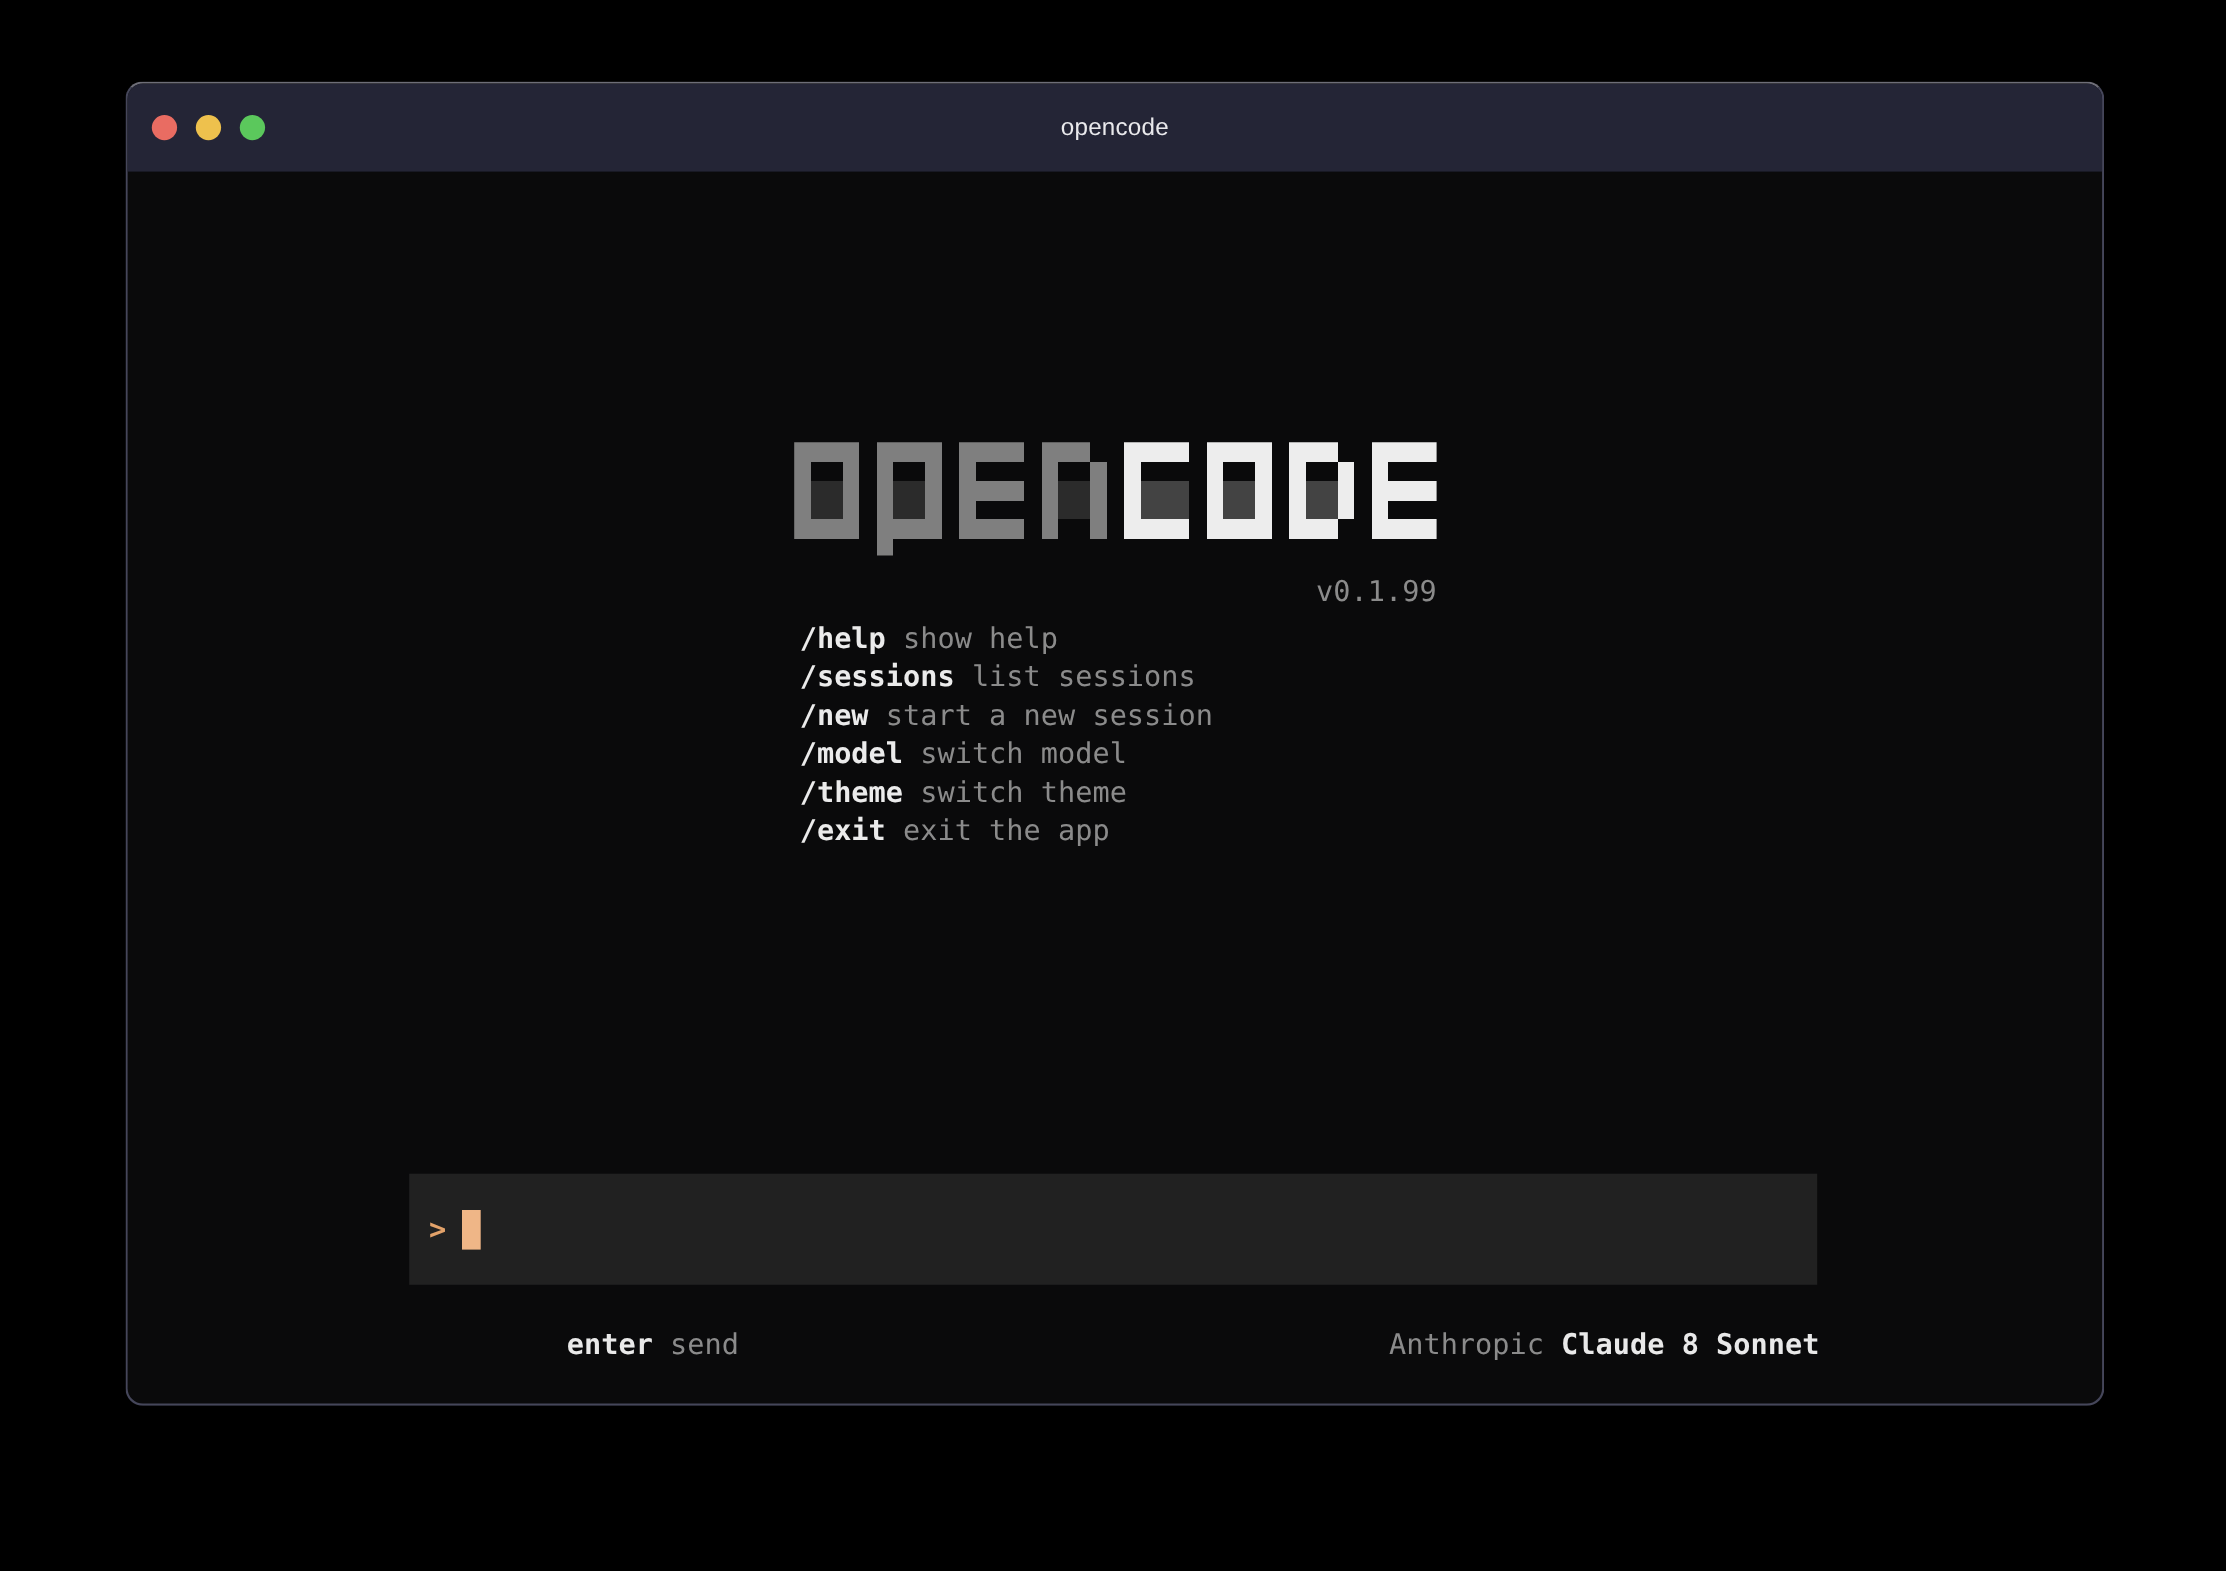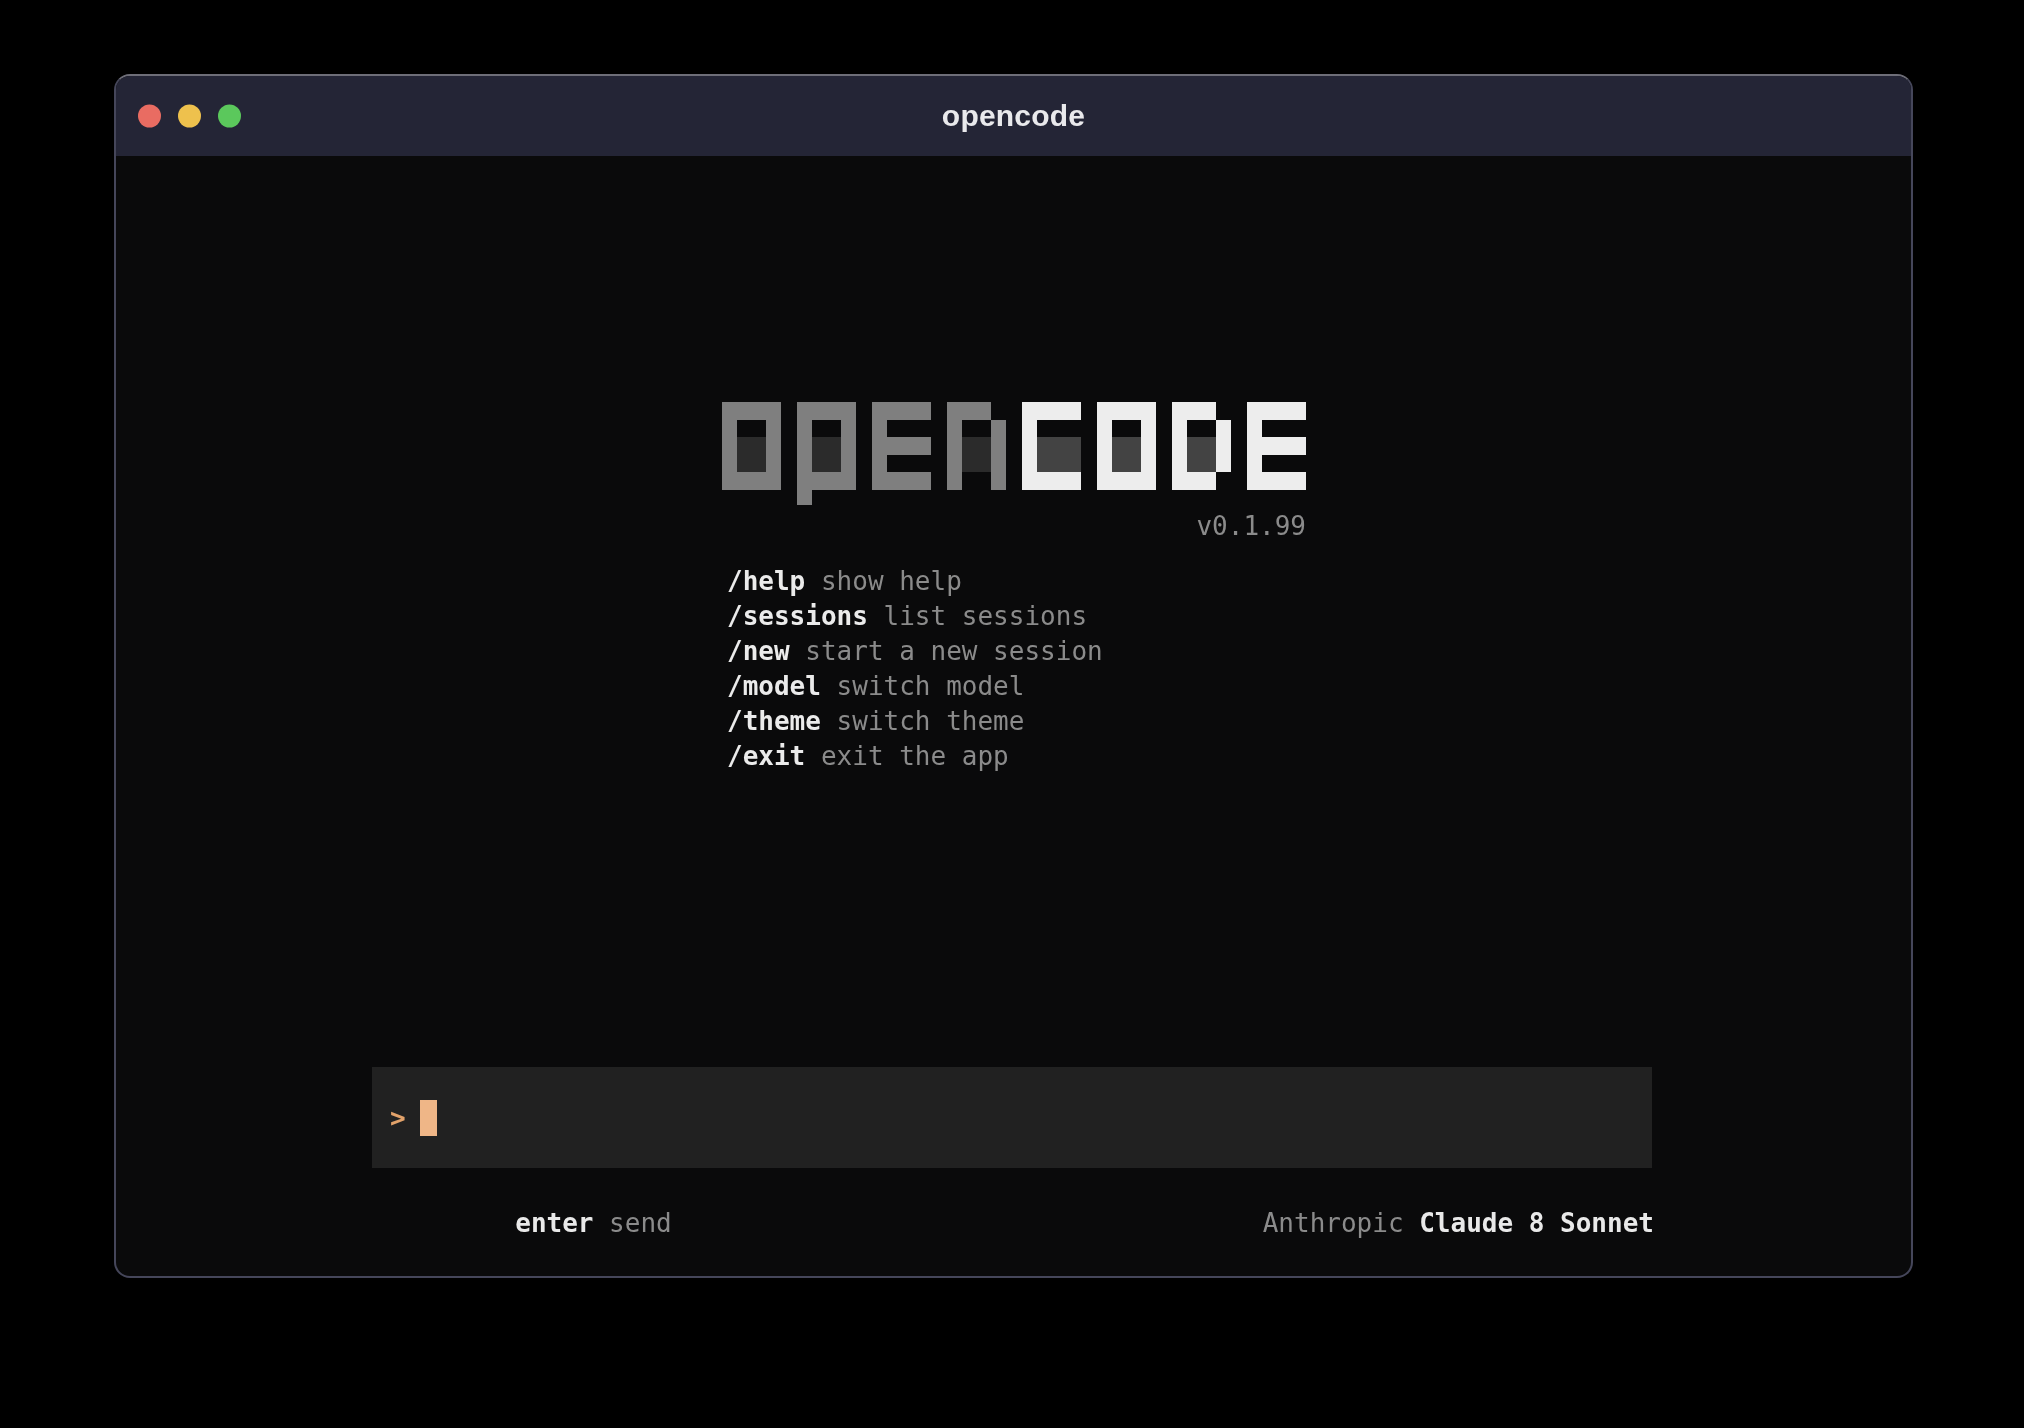--- a/index.html
+++ b/index.html
@@ -39,38 +39,38 @@
     display: flex;
   }
   .light {
     width: 23px;
     height: 23px;
     border-radius: 50%;
     margin-right: 17px;
   }
   .title {
     font-family: "Liberation Sans", sans-serif;
-    font-weight: bold;
-    font-size: 30px;
+    font-weight: normal;
+    font-size: 22px;
     color: #e9e9ec;
     letter-spacing: 0.2px;
   }
   .content {
     position: relative;
     height: calc(100% - 80px);
   }
   .logo-wrap {
     position: absolute;
     left: 606px;
     top: 246px;
     width: 584px;
   }
   .logo-svg { display: block; }
   .version {
-    margin-top: 6px;
+    margin-top: 18px;
     text-align: right;
     font-size: 26px;
     color: #8b8b8b;
   }
   .commands {
     position: absolute;
     left: 611px;
     top: 408px;
     font-size: 26px;
     line-height: 35px;

